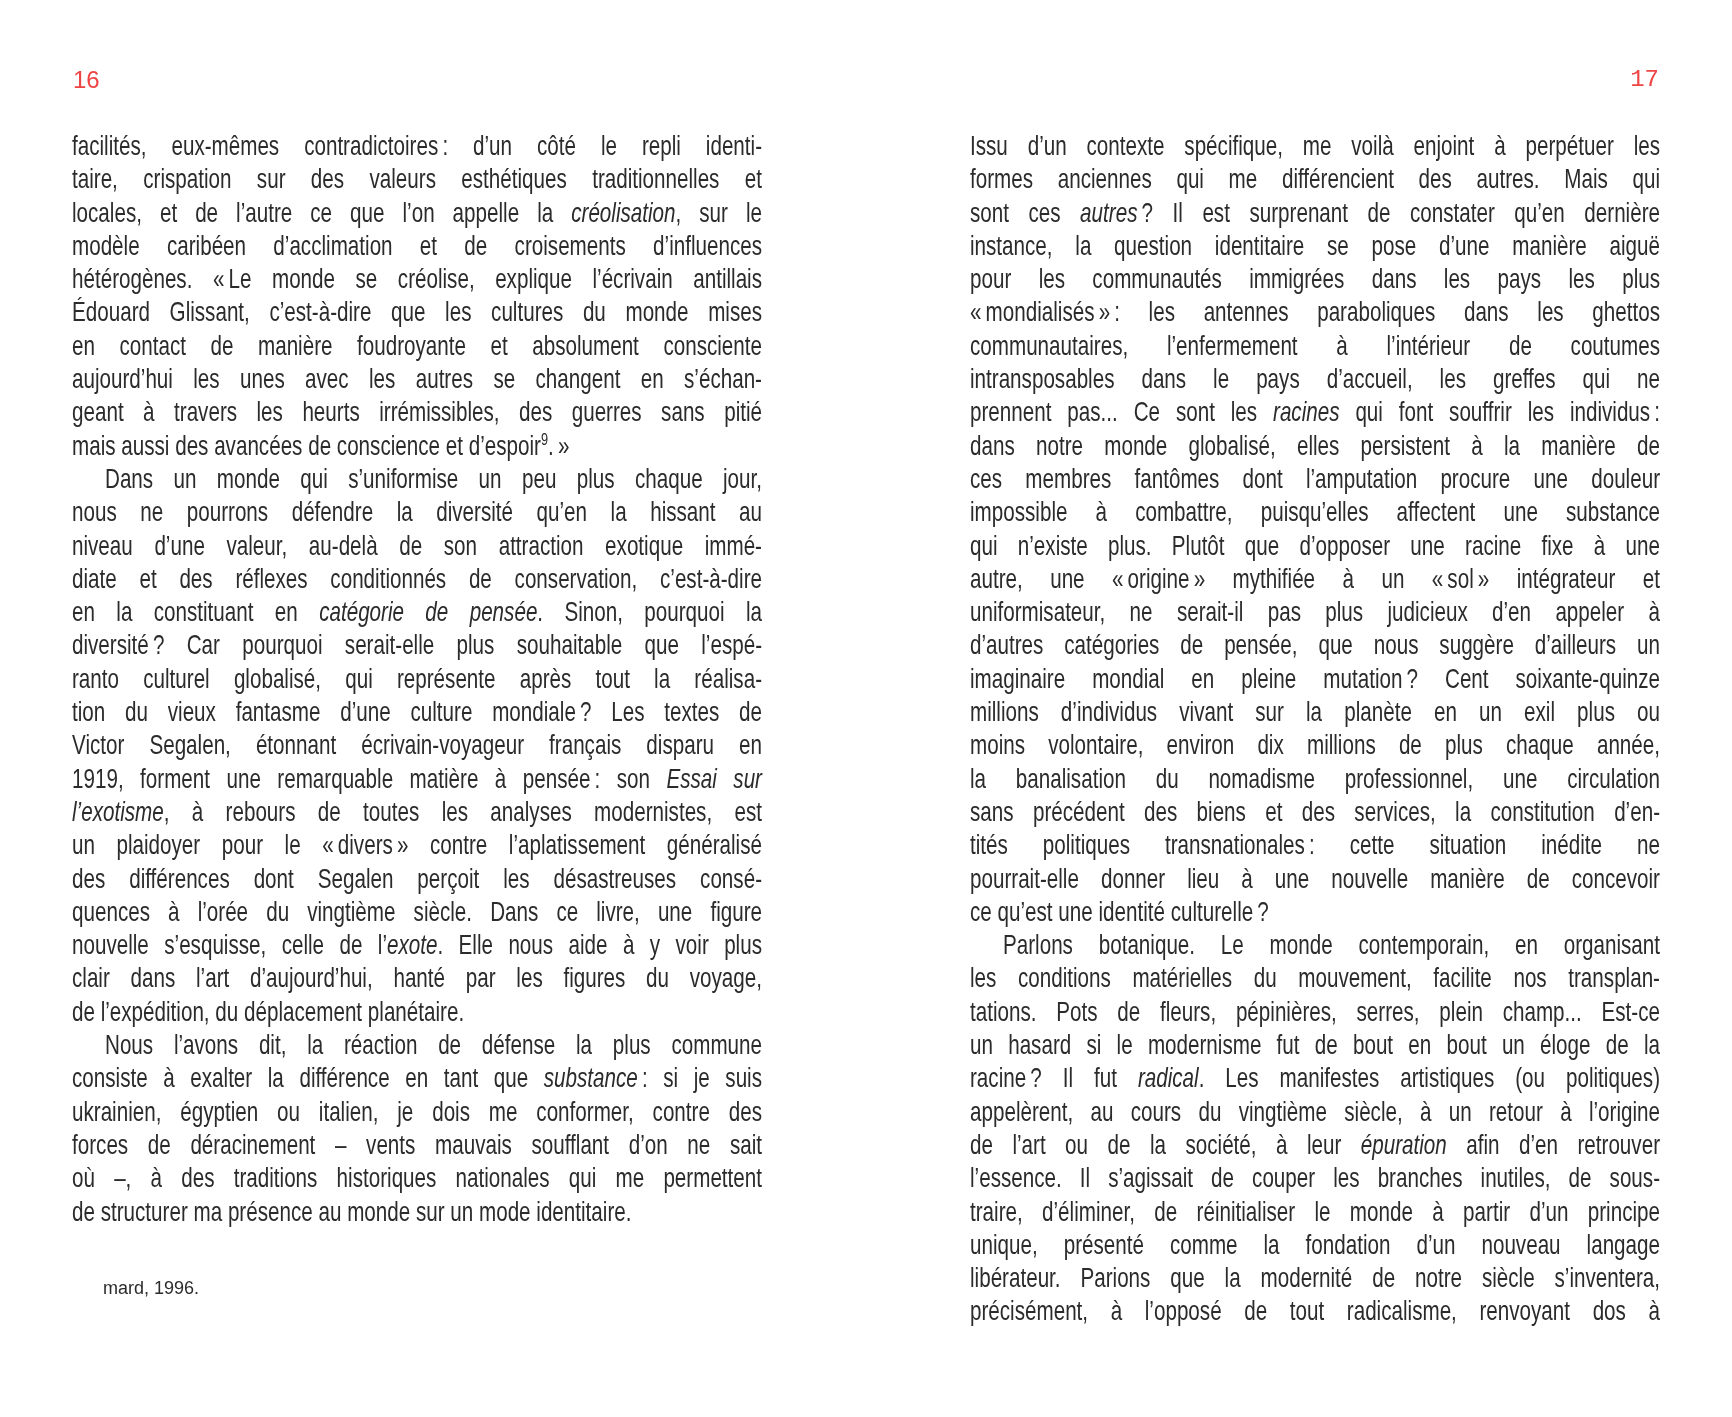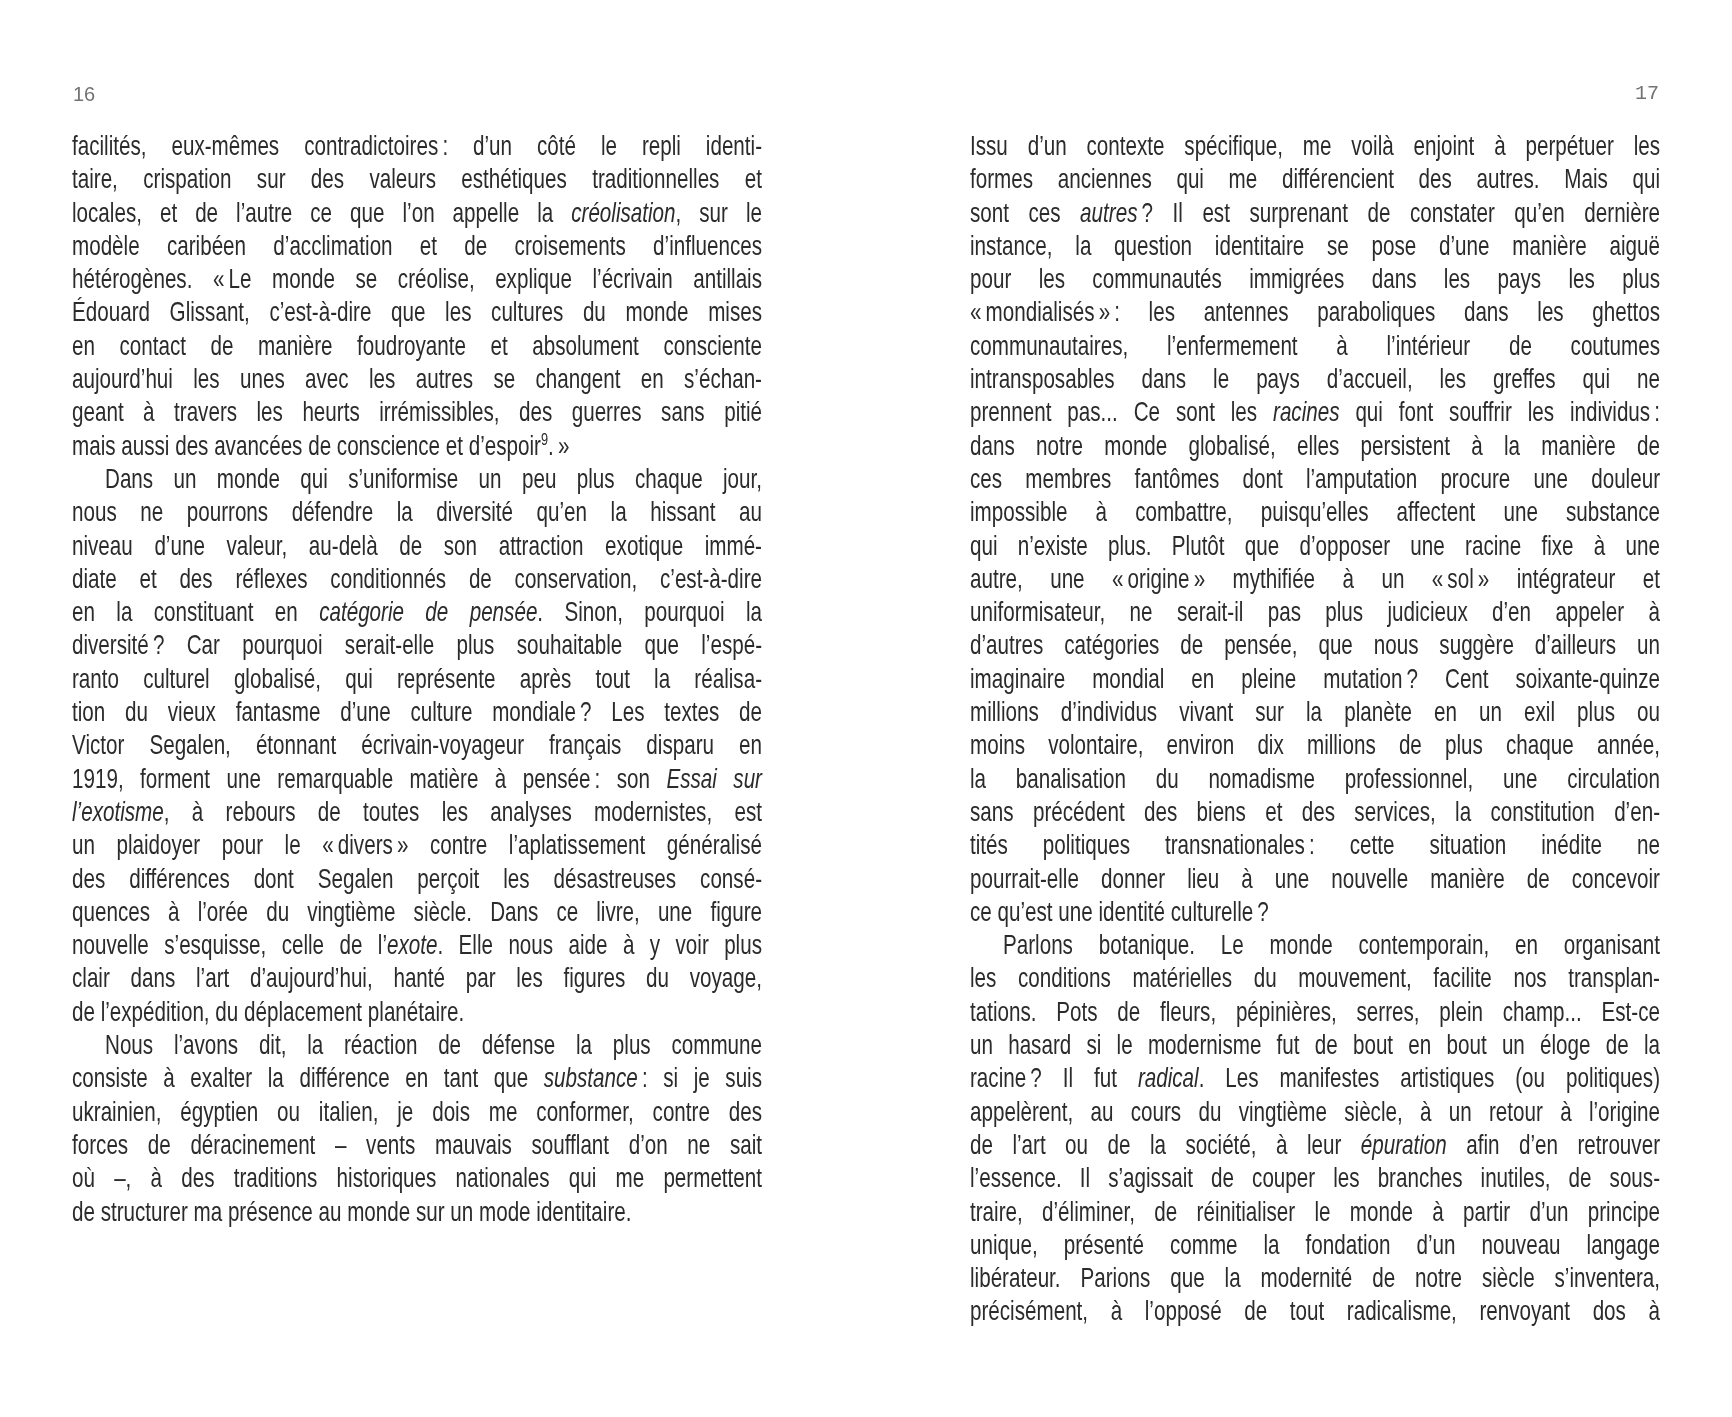--- a/index.html
+++ b/index.html
@@ -6,24 +6,24 @@
   body {
     width: 1732px; height: 1417px;
     background: #ffffff;
     position: relative;
     overflow: hidden;
     font-family: "Liberation Sans", "DejaVu Sans", sans-serif;
     color: #2b2b2b;
   }
   .pagenum {
     position: absolute;
-    top: 84px;
-    font-size: 20px;
+    top: 68px;
+    font-size: 24px;
     line-height: 1;
-    color: #737373;
+    color: #ef4444;
   }
   #pn-left  { left: 73px; }
   #pn-right { right: 73px; font-family: Liberation Mono, monospace; }
 
   
   .col {
     position: absolute;
     top: 129px;
     width: 920px;
     transform: scaleX(0.75);
@@ -94,20 +94,21 @@
       <div class="line last"><span>de l’expédition, du déplacement planétaire.</span></div>
       <div class="line indent"><span>Nous l’avons dit, la réaction de défense la plus commune</span></div>
       <div class="line"><span>consiste à exalter la différence en tant que </span><em>substance</em><span> : si je suis</span></div>
       <div class="line"><span>ukrainien, égyptien ou italien, je dois me conformer, contre des</span></div>
       <div class="line"><span>forces de déracinement – vents mauvais soufflant d’on ne sait</span></div>
       <div class="line"><span>où –, à des traditions historiques nationales qui me permettent</span></div>
       <div class="line last"><span>de structurer ma présence au monde sur un mode identitaire.</span></div>
     </div>
 
   <div class="footnote">
+      <div class="line last"><span>mard, 1996.</span></div>
     </div>
 
   <div class="col" id="col-right">
       <div class="line"><span>Issu d’un contexte spécifique, me voilà enjoint à perpétuer les</span></div>
       <div class="line"><span>formes anciennes qui me différencient des autres. Mais qui</span></div>
       <div class="line"><span>sont ces </span><em>autres</em><span> ? Il est surprenant de constater qu’en dernière</span></div>
       <div class="line"><span>instance, la question identitaire se pose d’une manière aiguë</span></div>
       <div class="line"><span>pour les communautés immigrées dans les pays les plus</span></div>
       <div class="line"><span>« mondialisés » : les antennes paraboliques dans les ghettos</span></div>
       <div class="line"><span>communautaires, l’enfermement à l’intérieur de coutumes</span></div>

